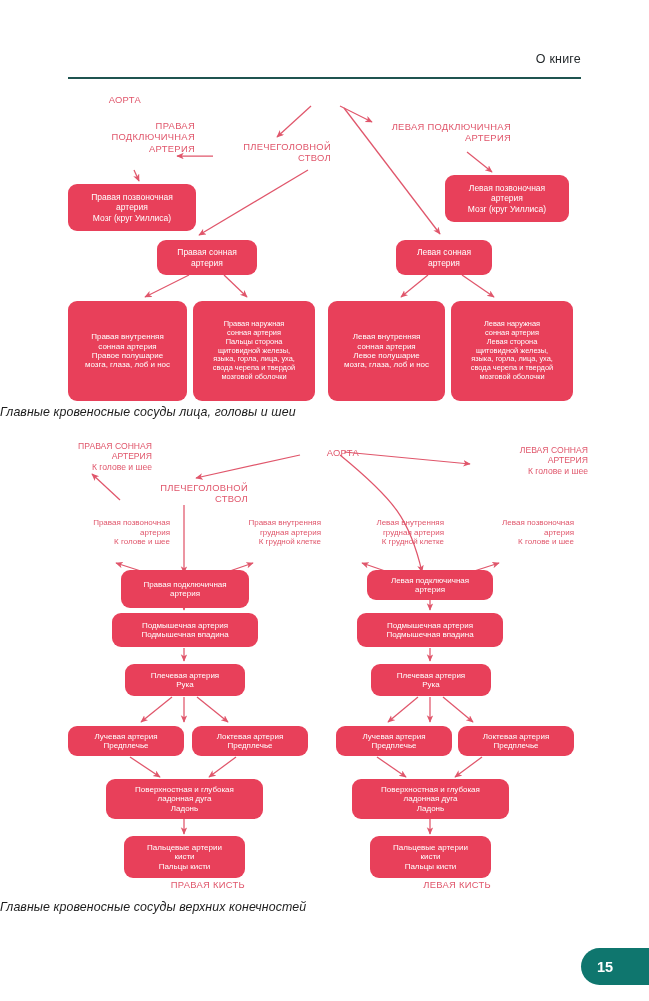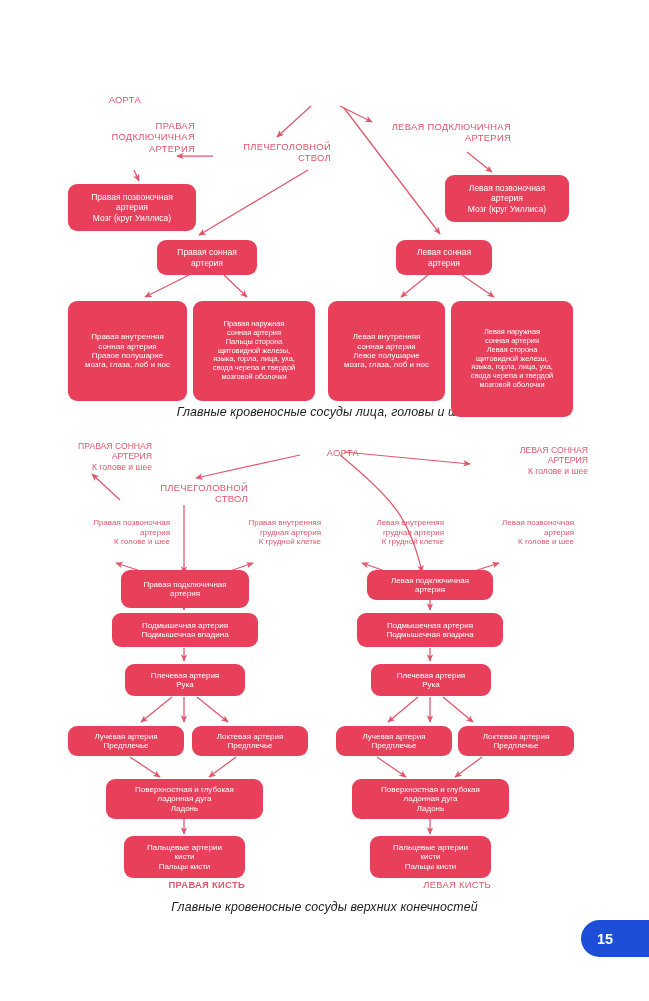--- a/index.html
+++ b/index.html
@@ -68,49 +68,53 @@
   .lbl.caps { letter-spacing: .3px; }
   .lbl .ln { display: block; }
   .lbl.f10 { font-size: 9.4px; }
   .lbl.f9  { font-size: 8.6px; }
   .lbl.f8  { font-size: 8.0px; }
 
   
   .caption {
     position: absolute;
     width: 100%;
-    text-align: center;
+    text-align: left;
     font-style: italic;
     font-size: 12.4px;
     color: #1d1d1d;
     letter-spacing: .1px;
   }
 
   
   #folio {
     position: absolute;
-    right: 0; top: 920px;
+    right: 0; top: 948px;
     width: 68px; height: 37px;
-    background: #1d4ed8;
+    background: #0f766e;
     border-top-left-radius: 19px;
     border-bottom-left-radius: 19px;
     color: #ffffff;
     font-size: 14.5px;
     font-weight: bold;
     display: flex;
     align-items: center;
     padding-left: 16px;
     box-sizing: border-box;
   }
 </style>
 </head>
 <body>
 
 <div class="page">
 
+  <div id="header">
+    <div id="header-title">О книге</div>
+    <div id="header-rule"></div>
+  </div>
 
   <div class="diagram" id="fig1">
 
     <svg width="649" height="420" aria-hidden="true">
       <defs>
         <marker id="ah1" markerWidth="7" markerHeight="7" refX="5.4" refY="2.6" orient="auto" markerUnits="strokeWidth">
           <path d="M0,0 L6,2.6 L0,5.2 L1.6,2.6 z" fill="#e0566b"></path>
         </marker>
       </defs>
       <g stroke="#e0566b" stroke-width="1.25" fill="none" marker-end="url(#ah1)">
@@ -195,21 +199,21 @@
       <span class="ln">мозговой оболочки</span>
     </div>
 
     <div class="node s9" style="left:328px; top:301px; width:117px; height:100px;">
       <span class="ln">Левая внутренняя</span>
       <span class="ln">сонная артерия</span>
       <span class="ln">Левое полушарие</span>
       <span class="ln">мозга, глаза, лоб и нос</span>
     </div>
 
-    <div class="node s8" style="left:451px; top:301px; width:122px; height:116px;">
+    <div class="node s8" style="left:451px; top:301px; width:122px; height:100px;">
       <span class="ln">Левая наружная</span>
       <span class="ln">сонная артерия</span>
       <span class="ln">Левая сторона</span>
       <span class="ln">щитовидной железы,</span>
       <span class="ln">языка, горла, лица, уха,</span>
       <span class="ln">свода черепа и твердой</span>
       <span class="ln">мозговой оболочки</span>
     </div>
 
     <div class="caption" style="top:405px;">Главные кровеносные сосуды лица, головы и шеи</div>
@@ -331,21 +335,21 @@
     <div class="node s9" style="left:106px; top:779px; width:157px; height:40px;">
       <span class="ln">Поверхностная и глубокая</span>
       <span class="ln">ладонная дуга</span>
       <span class="ln">Ладонь</span>
     </div>
     <div class="node s9" style="left:124px; top:836px; width:121px; height:42px;">
       <span class="ln">Пальцевые артерии</span>
       <span class="ln">кисти</span>
       <span class="ln">Пальцы кисти</span>
     </div>
-    <div class="lbl caps f10" style="left:124px; top:879px; width:121px;font-weight:bold;">
+    <div class="lbl caps f10" style="left:124px; top:879px; width:121px;">
       <span class="ln">ПРАВАЯ КИСТЬ</span>
     </div>
 
     <div class="node s9" style="left:367px; top:570px; width:126px; height:30px;">
       <span class="ln">Левая подключичная</span>
       <span class="ln">артерия</span>
     </div>
     <div class="node s9" style="left:357px; top:613px; width:146px; height:34px;">
       <span class="ln">Подмышечная артерия</span>
       <span class="ln">Подмышечная впадина</span>

